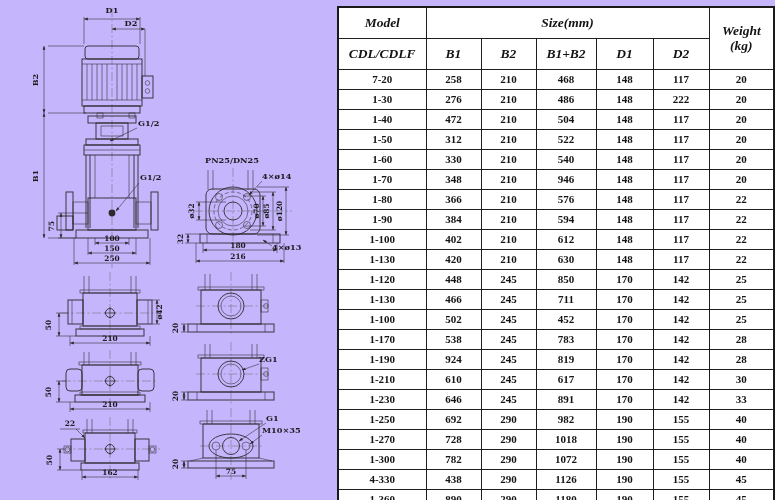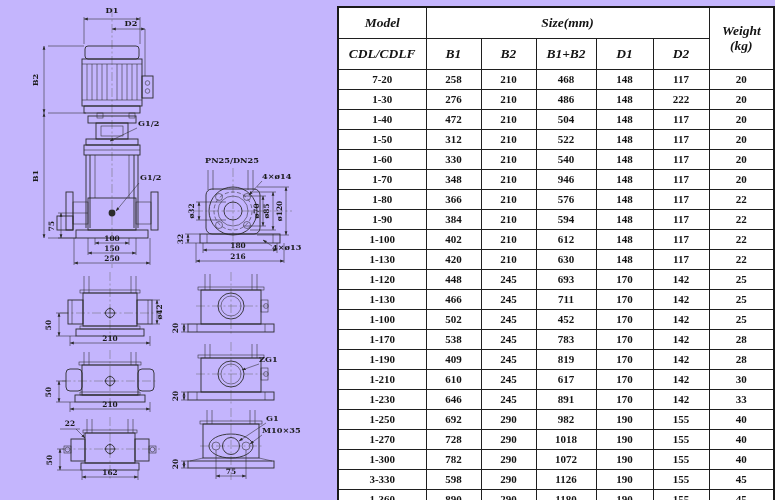--- a/index.html
+++ b/index.html
@@ -502,21 +502,21 @@
           <td>210</td>
           <td>630</td>
           <td>148</td>
           <td>117</td>
           <td>22</td>
         </tr>
         <tr>
           <td>1-120</td>
           <td>448</td>
           <td>245</td>
-          <td>693</td>
+          <td>850</td>
           <td>170</td>
           <td>142</td>
           <td>25</td>
         </tr>
         <tr>
           <td>1-130</td>
           <td>466</td>
           <td>245</td>
           <td>711</td>
           <td>170</td>
@@ -536,21 +536,21 @@
           <td>1-170</td>
           <td>538</td>
           <td>245</td>
           <td>783</td>
           <td>170</td>
           <td>142</td>
           <td>28</td>
         </tr>
         <tr>
           <td>1-190</td>
-          <td>409</td>
+          <td>924</td>
           <td>245</td>
           <td>819</td>
           <td>170</td>
           <td>142</td>
           <td>28</td>
         </tr>
         <tr>
           <td>1-210</td>
           <td>610</td>
           <td>245</td>
@@ -589,22 +589,22 @@
         <tr>
           <td>1-300</td>
           <td>782</td>
           <td>290</td>
           <td>1072</td>
           <td>190</td>
           <td>155</td>
           <td>40</td>
         </tr>
         <tr>
-          <td>3-330</td>
-          <td>598</td>
+          <td>4-330</td>
+          <td>438</td>
           <td>290</td>
           <td>1126</td>
           <td>190</td>
           <td>155</td>
           <td>45</td>
         </tr>
         <tr>
           <td>1-360</td>
           <td>890</td>
           <td>290</td>

